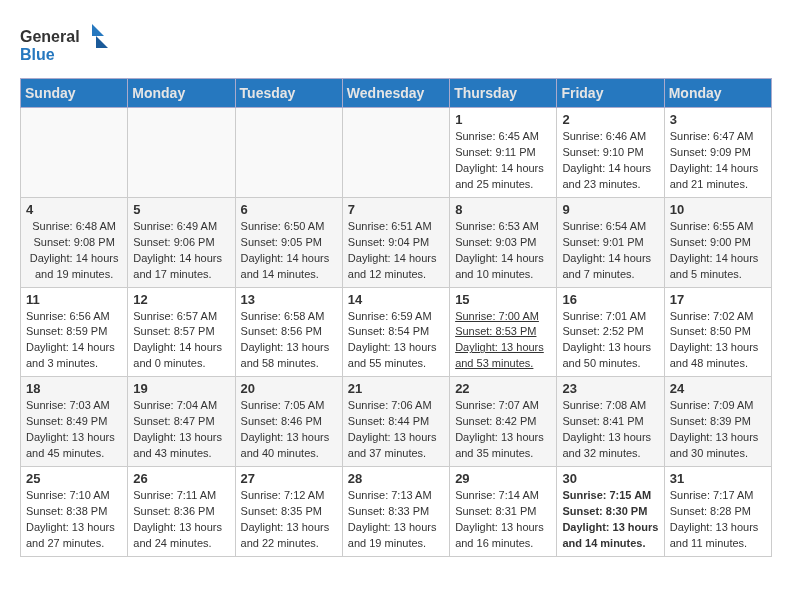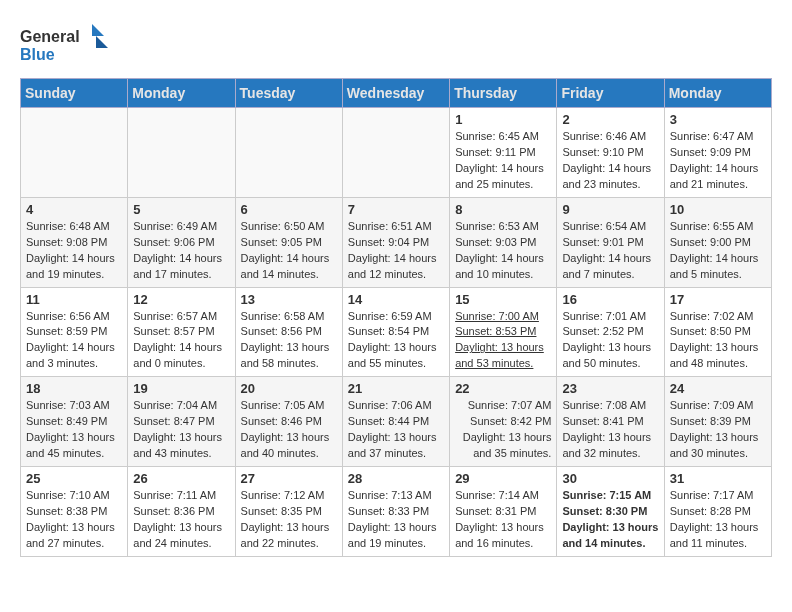--- a/index.html
+++ b/index.html
@@ -128,21 +128,21 @@
           <span class="day-number">3</span>
           <div class="day-info" style="white-space: pre-line;">Sunrise: 6:47 AM
 Sunset: 9:09 PM
 Daylight: 14 hours
 and 21 minutes.</div>
         </td>
       </tr>
       <tr>
         <td>
           <span class="day-number">4</span>
-          <div class="day-info" style="white-space: pre-line;">Sunrise: 6:48 AM
+          <div class="day-info" style="white-space: pre-line; text-align: center;">Sunrise: 6:48 AM
 Sunset: 9:08 PM
 Daylight: 14 hours
 and 19 minutes.</div>
         </td>
         <td>
           <span class="day-number">5</span>
           <div class="day-info" style="white-space: pre-line;">Sunrise: 6:49 AM
 Sunset: 9:06 PM
 Daylight: 14 hours
 and 17 minutes.</div>
@@ -258,21 +258,21 @@
         </td>
         <td>
           <span class="day-number">21</span>
           <div class="day-info" style="white-space: pre-line;">Sunrise: 7:06 AM
 Sunset: 8:44 PM
 Daylight: 13 hours
 and 37 minutes.</div>
         </td>
         <td>
           <span class="day-number">22</span>
-          <div class="day-info" style="white-space: pre-line; text-align: right;">Sunrise: 7:07 AM
+          <div class="day-info" style="white-space: pre-line;">Sunrise: 7:07 AM
 Sunset: 8:42 PM
 Daylight: 13 hours
 and 35 minutes.</div>
         </td>
         <td>
           <span class="day-number">23</span>
           <div class="day-info" style="white-space: pre-line;">Sunrise: 7:08 AM
 Sunset: 8:41 PM
 Daylight: 13 hours
 and 32 minutes.</div>

